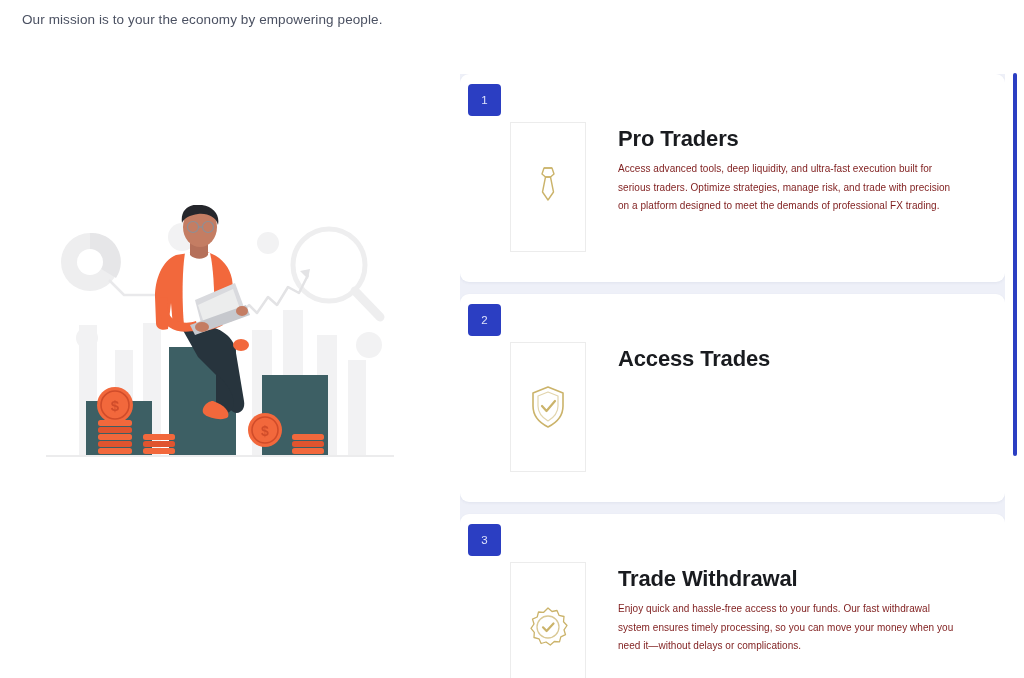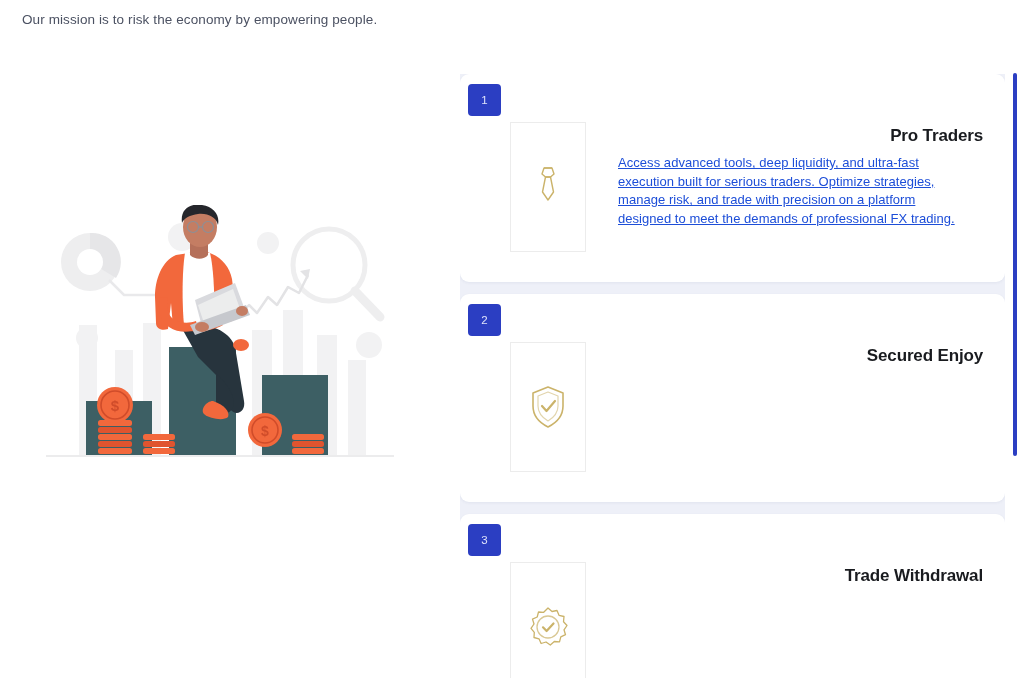--- a/index.html
+++ b/index.html
@@ -104,36 +104,34 @@
     display: flex;
     align-items: center;
     justify-content: center;
     margin-right: 32px;
   }
   .icon-box svg { display: block; }
 
   .card-text { flex: 1 1 auto; padding-top: 4px; }
 
   .card-title {
-    font-size: 17px;
+    font-size: 22px;
     font-weight: 600;
     color: #191b1f;
     letter-spacing: -0.15px;
     margin-bottom: 8px;
     line-height: 1.2;
-    text-align: right;
   }
 
   .card-desc {
-    font-size: 13px;
+    font-size: 10px;
     line-height: 18.4px;
-    color: #1d4ed8;
+    color: #7f1d1d;
     letter-spacing: 0.05px;
     max-width: 342px;
-    text-decoration: underline;
   }
 
   
   .scroll-track {
     position: absolute;
     right: 6px;
     top: 60px;
     width: 6px;
     height: 618px;
     background: transparent;
@@ -145,21 +143,21 @@
     width: 4px;
     height: 383px;
     background: #2b3ec2;
     border-radius: 2px;
   }
 </style>
 </head>
 <body>
 
 <div class="mission-bar">
-  <span class="mission-text">Our mission is to risk the economy by empowering people.</span>
+  <span class="mission-text">Our mission is to your the economy by empowering people.</span>
 </div>
 
 <div class="illustration-pane">
   <svg width="380" height="270" viewBox="0 0 380 270">
 
     <circle cx="152" cy="32" r="14" fill="#f2f2f3"></circle>
     <circle cx="238" cy="38" r="11" fill="#f2f2f3"></circle>
     <circle cx="57" cy="133" r="11" fill="#f2f2f3"></circle>
     <circle cx="339" cy="140" r="13" fill="#f2f2f3"></circle>
 
@@ -286,21 +284,21 @@
       <div class="badge">2</div>
       <div class="card-body">
         <div class="icon-box">
           <svg width="40" height="46" viewBox="0 0 40 46">
             <path d="M20 3 L35 9 L35 22 C35 32 28 39 20 43 C12 39 5 32 5 22 L5 9 Z" fill="none" stroke="#cbb36a" stroke-width="1.6" stroke-linejoin="round"></path>
             <path d="M20 8 L30 12 L30 22 C30 29 25 34 20 37 C15 34 10 29 10 22 L10 12 Z" fill="none" stroke="#e2d5ad" stroke-width="1.2" stroke-linejoin="round"></path>
             <path d="M14 22 L18.5 27 L27 17" fill="none" stroke="#cbb36a" stroke-width="2.2" stroke-linecap="round" stroke-linejoin="round"></path>
           </svg>
         </div>
         <div class="card-text">
-          <div class="card-title">Secured Enjoy</div>
+          <div class="card-title">Access Trades</div>
         </div>
       </div>
     </div>
   </div>
 
   <div class="card-wrap">
     <div class="card">
       <div class="badge">3</div>
       <div class="card-body">
         <div class="icon-box">
@@ -308,20 +306,21 @@
             <path d="M22 3 L26 6.5 L31 5.5 L33 10.3 L38 11.5 L37.5 16.7 L41 20.5
                      L38 24.8 L39.5 29.7 L34.8 31.8 L33.5 36.8 L28.3 36.5 L24.3 40
                      L20 37 L15.1 38.5 L13 33.8 L8 32.5 L8.3 27.3 L5 23.3 L8 19
                      L6.5 14.1 L11.2 12 L12.5 7 L17.7 7.3 Z" fill="none" stroke="#cbb36a" stroke-width="1.3" stroke-linejoin="round"></path>
             <circle cx="22" cy="22" r="11" fill="none" stroke="#d9c894" stroke-width="1.3"></circle>
             <path d="M17 22.3 L20.6 26 L27.5 18.5" fill="none" stroke="#cbb36a" stroke-width="2.2" stroke-linecap="round" stroke-linejoin="round"></path>
           </svg>
         </div>
         <div class="card-text">
           <div class="card-title">Trade Withdrawal</div>
+          <div class="card-desc">Enjoy quick and hassle-free access to your funds. Our fast withdrawal system ensures timely processing, so you can move your money when you need it—without delays or complications.</div>
         </div>
       </div>
     </div>
   </div>
 
 </div>
 
 <div class="scroll-track">
   <div class="scroll-thumb"></div>
 </div>

